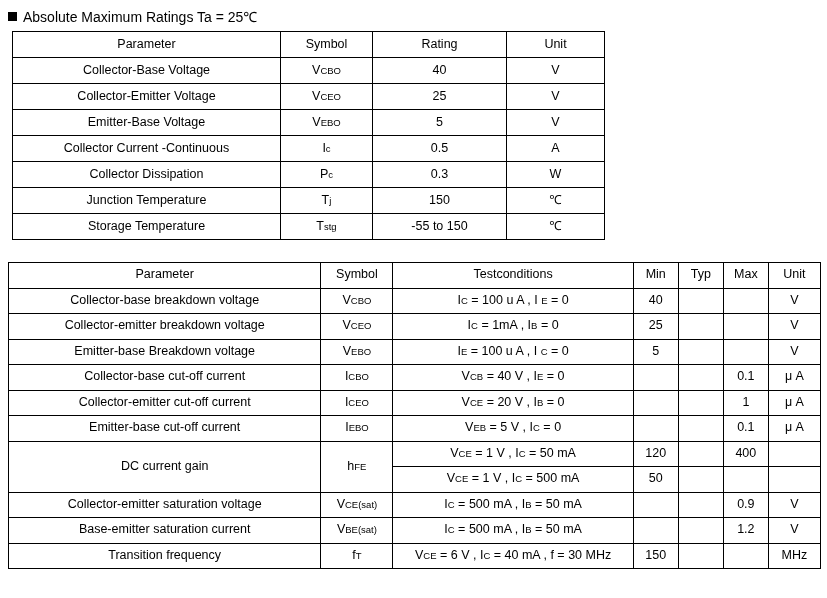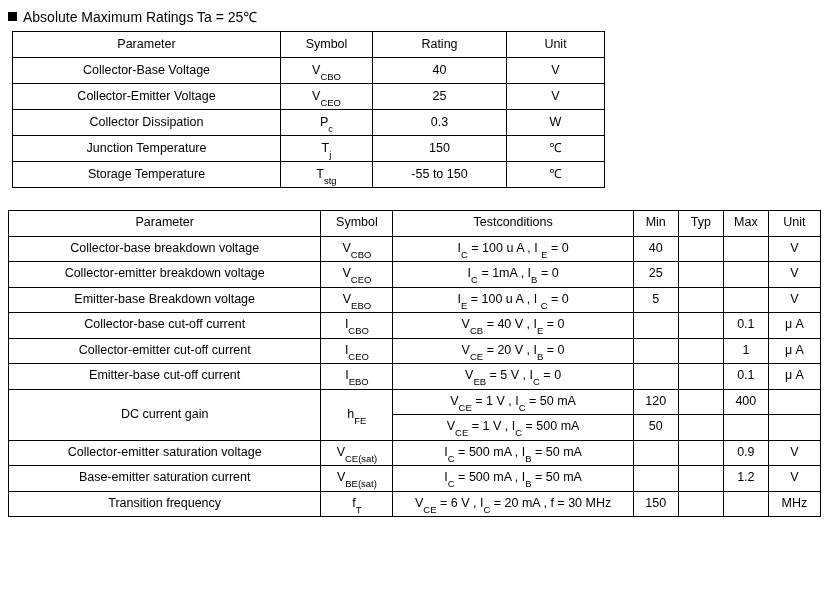--- a/index.html
+++ b/index.html
@@ -65,21 +65,21 @@
   }
   table.ec th, table.ec td {
     height: 24.5px;
   }
   .c-center { text-align: center; }
   .c-left { text-align: center; }
   .sub {
     font-size: 9.5px;
     vertical-align: baseline;
     position: relative;
-    top: 6px;
+    top: 0;
   }
   .gap { height: 22px; }
 </style>
 </head>
 <body>
 
 <div class="page">
 
   <div class="section-head">
     <span class="bullet-square"></span>
@@ -106,20 +106,32 @@
         <td class="c-left">Collector-Base Voltage</td>
         <td class="c-center"><span>V</span><span class="sub">CBO</span></td>
         <td class="c-center">40</td>
         <td class="c-center">V</td>
       </tr>
       <tr>
         <td class="c-left">Collector-Emitter Voltage</td>
         <td class="c-center"><span>V</span><span class="sub">CEO</span></td>
         <td class="c-center">25</td>
         <td class="c-center">V</td>
+      </tr>
+      <tr>
+        <td class="c-left">Emitter-Base Voltage</td>
+        <td class="c-center"><span>V</span><span class="sub">EBO</span></td>
+        <td class="c-center">5</td>
+        <td class="c-center">V</td>
+      </tr>
+      <tr>
+        <td class="c-left">Collector Current -Continuous</td>
+        <td class="c-center"><span>I</span><span class="sub">c</span></td>
+        <td class="c-center">0.5</td>
+        <td class="c-center">A</td>
       </tr>
       <tr>
         <td class="c-left">Collector Dissipation</td>
         <td class="c-center"><span>P</span><span class="sub">c</span></td>
         <td class="c-center">0.3</td>
         <td class="c-center">W</td>
       </tr>
       <tr>
         <td class="c-left">Junction Temperature</td>
         <td class="c-center"><span>T</span><span class="sub">j</span></td>
@@ -254,21 +266,21 @@
         <td class="c-left"><span>I</span><span class="sub">C</span><span> = 500 mA , I</span><span class="sub">B</span><span> = 50 mA</span></td>
         <td class="c-center"></td>
         <td class="c-center"></td>
         <td class="c-center">1.2</td>
         <td class="c-center">V</td>
       </tr>
 
       <tr>
         <td class="c-left">Transition frequency</td>
         <td class="c-center"><span>f</span><span class="sub">T</span></td>
-        <td class="c-left"><span>V</span><span class="sub">CE</span><span> = 6 V , I</span><span class="sub">C</span><span> = 20 mA , f = 30 MHz</span></td>
+        <td class="c-left"><span>V</span><span class="sub">CE</span><span> = 6 V , I</span><span class="sub">C</span><span> = 40 mA , f = 30 MHz</span></td>
         <td class="c-center">150</td>
         <td class="c-center"></td>
         <td class="c-center"></td>
         <td class="c-center">MHz</td>
       </tr>
 
     </tbody>
   </table>
 
 </div>

